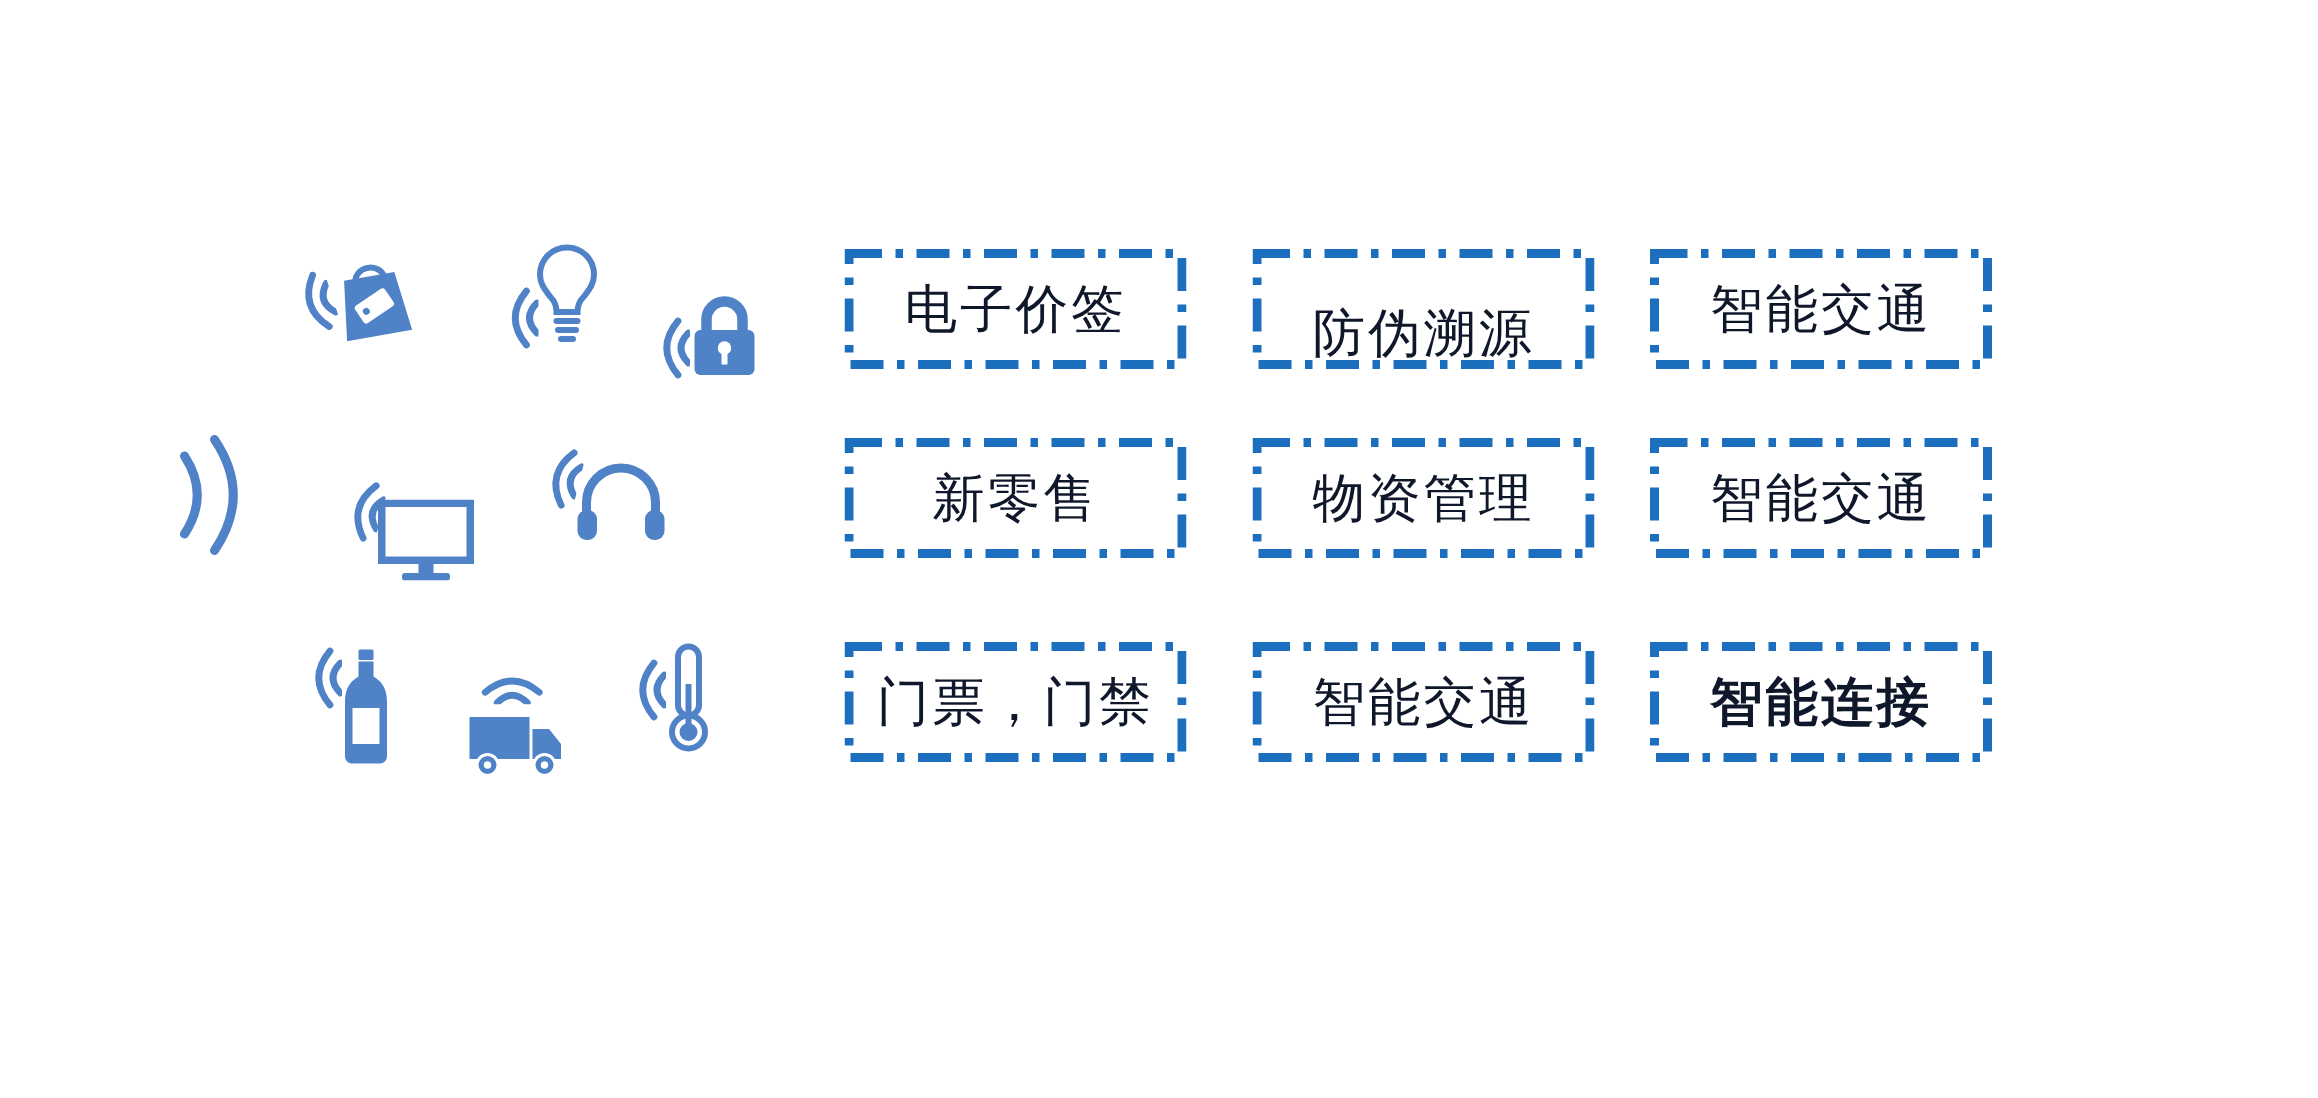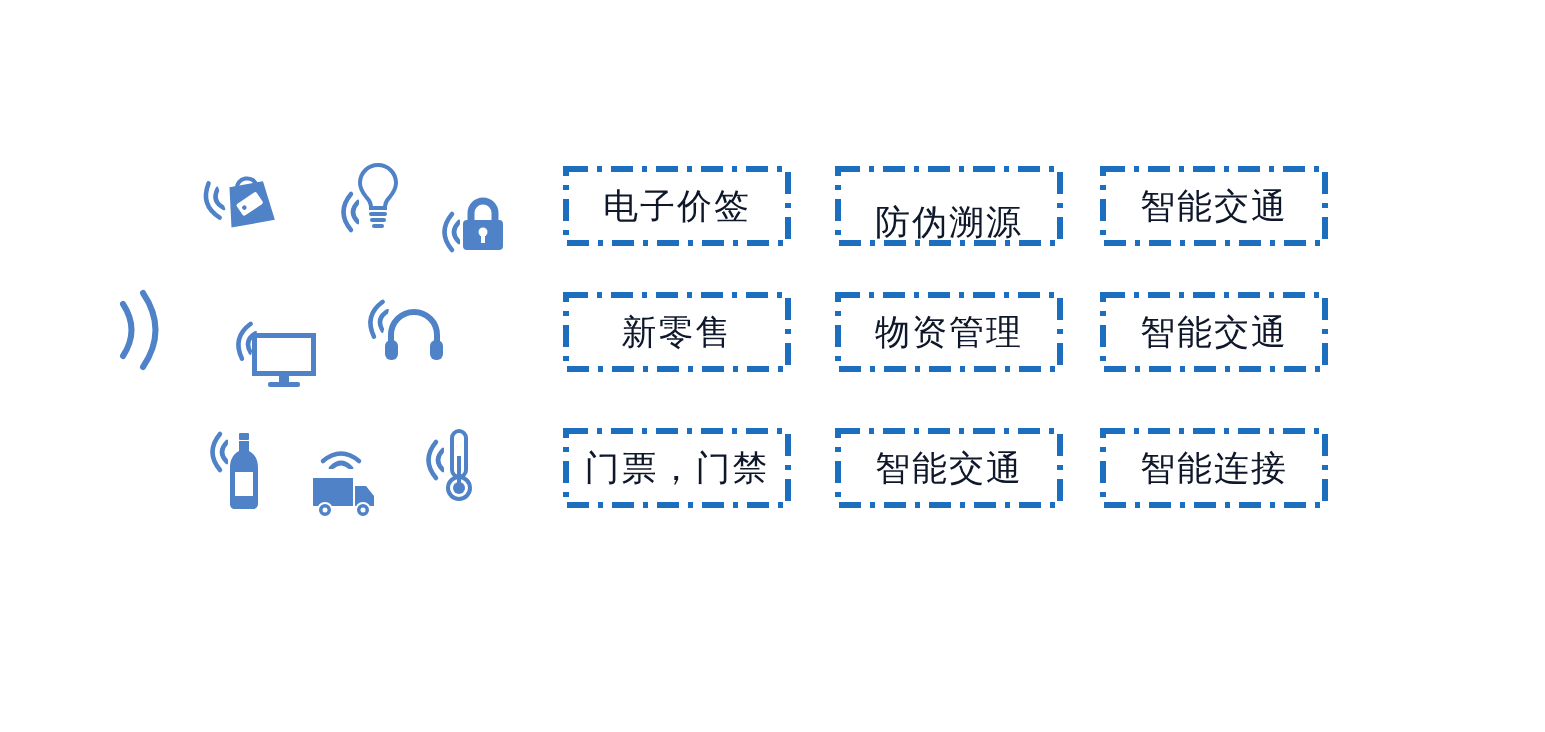--- a/index.html
+++ b/index.html
@@ -222,20 +222,20 @@
     <span class="app-label">门票，门禁</span>
   </div>
 
   <div class="app-box" style="left:835px; top:428px;">
     <svg class="box-border" width="228" height="80" viewBox="0 0 228 80">
       <rect x="3" y="3" width="222" height="74" fill="none" stroke="#1c6fbf" stroke-width="6" stroke-dasharray="22 9 5 9"></rect>
     </svg>
     <span class="app-label">智能交通</span>
   </div>
 
-  <div class="app-box" style="left:1100px; top:428px;">
+  <div class="app-box" style="left:1100px; top:428px;font-weight:bold;">
     <svg class="box-border" width="228" height="80" viewBox="0 0 228 80">
       <rect x="3" y="3" width="222" height="74" fill="none" stroke="#1c6fbf" stroke-width="6" stroke-dasharray="22 9 5 9"></rect>
     </svg>
     <span class="app-label">智能连接</span>
   </div>
 
 </div>
 
 </body></html>

